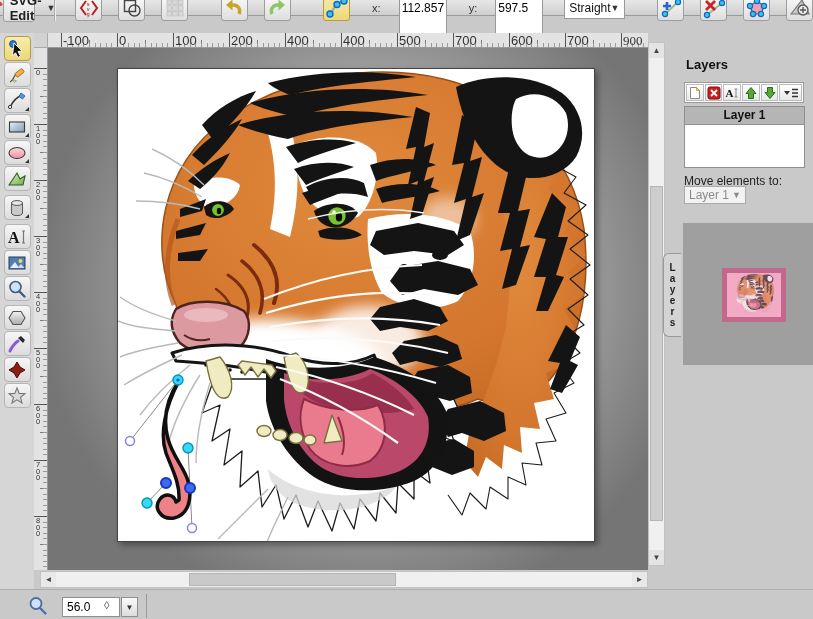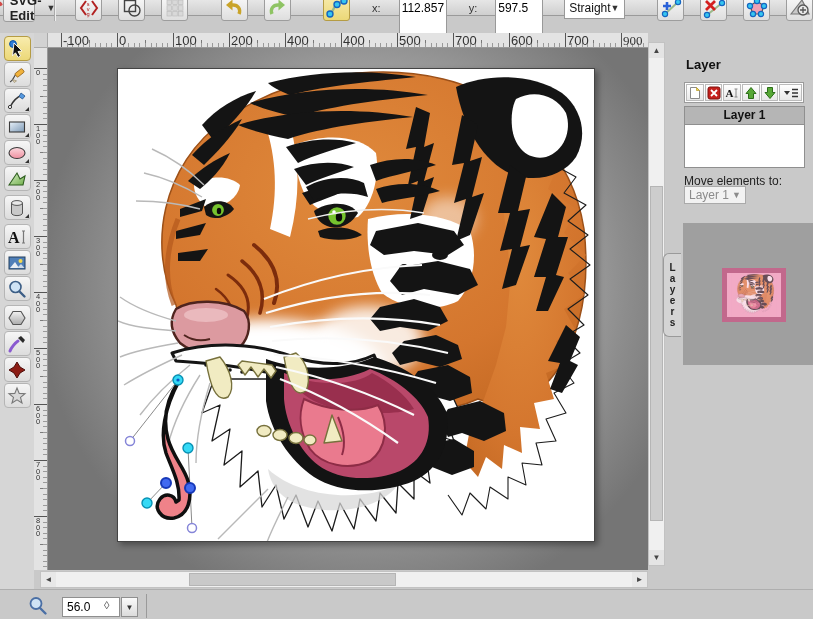--- a/index.html
+++ b/index.html
@@ -603,21 +603,21 @@
     <div class="thumb" style="top:143px;height:335px"></div>
     <div class="btn" style="bottom:0">▼</div>
   </div>
   <div class="hscroll">
     <div class="btn" style="left:0">◄</div>
     <div class="thumb" style="left:148px;width:207px"></div>
     <div class="btn" style="right:0">►</div>
   </div>
 
   <div class="right-panel">
-    <div class="layers-title">Layer</div>
+    <div class="layers-title">Layers</div>
     <div class="layer-btnrow">
       <div class="lbtn">
         <svg width="14" height="14" viewBox="0 0 14 14">
           <path d="M2.5 1.5h6l3 3v8h-9z" fill="#fff" stroke="#8a8a8a" stroke-width="1"></path>
           <path d="M8.5 1.5l3 3h-3z" fill="#f5d94c" stroke="#b59a2a" stroke-width="0.7"></path>
         </svg>
       </div>
       <div class="lbtn">
         <svg width="14" height="14" viewBox="0 0 14 14">
           <rect x="1" y="1" width="12" height="12" rx="2" fill="#c5201c" stroke="#7e100d" stroke-width="1"></rect>

